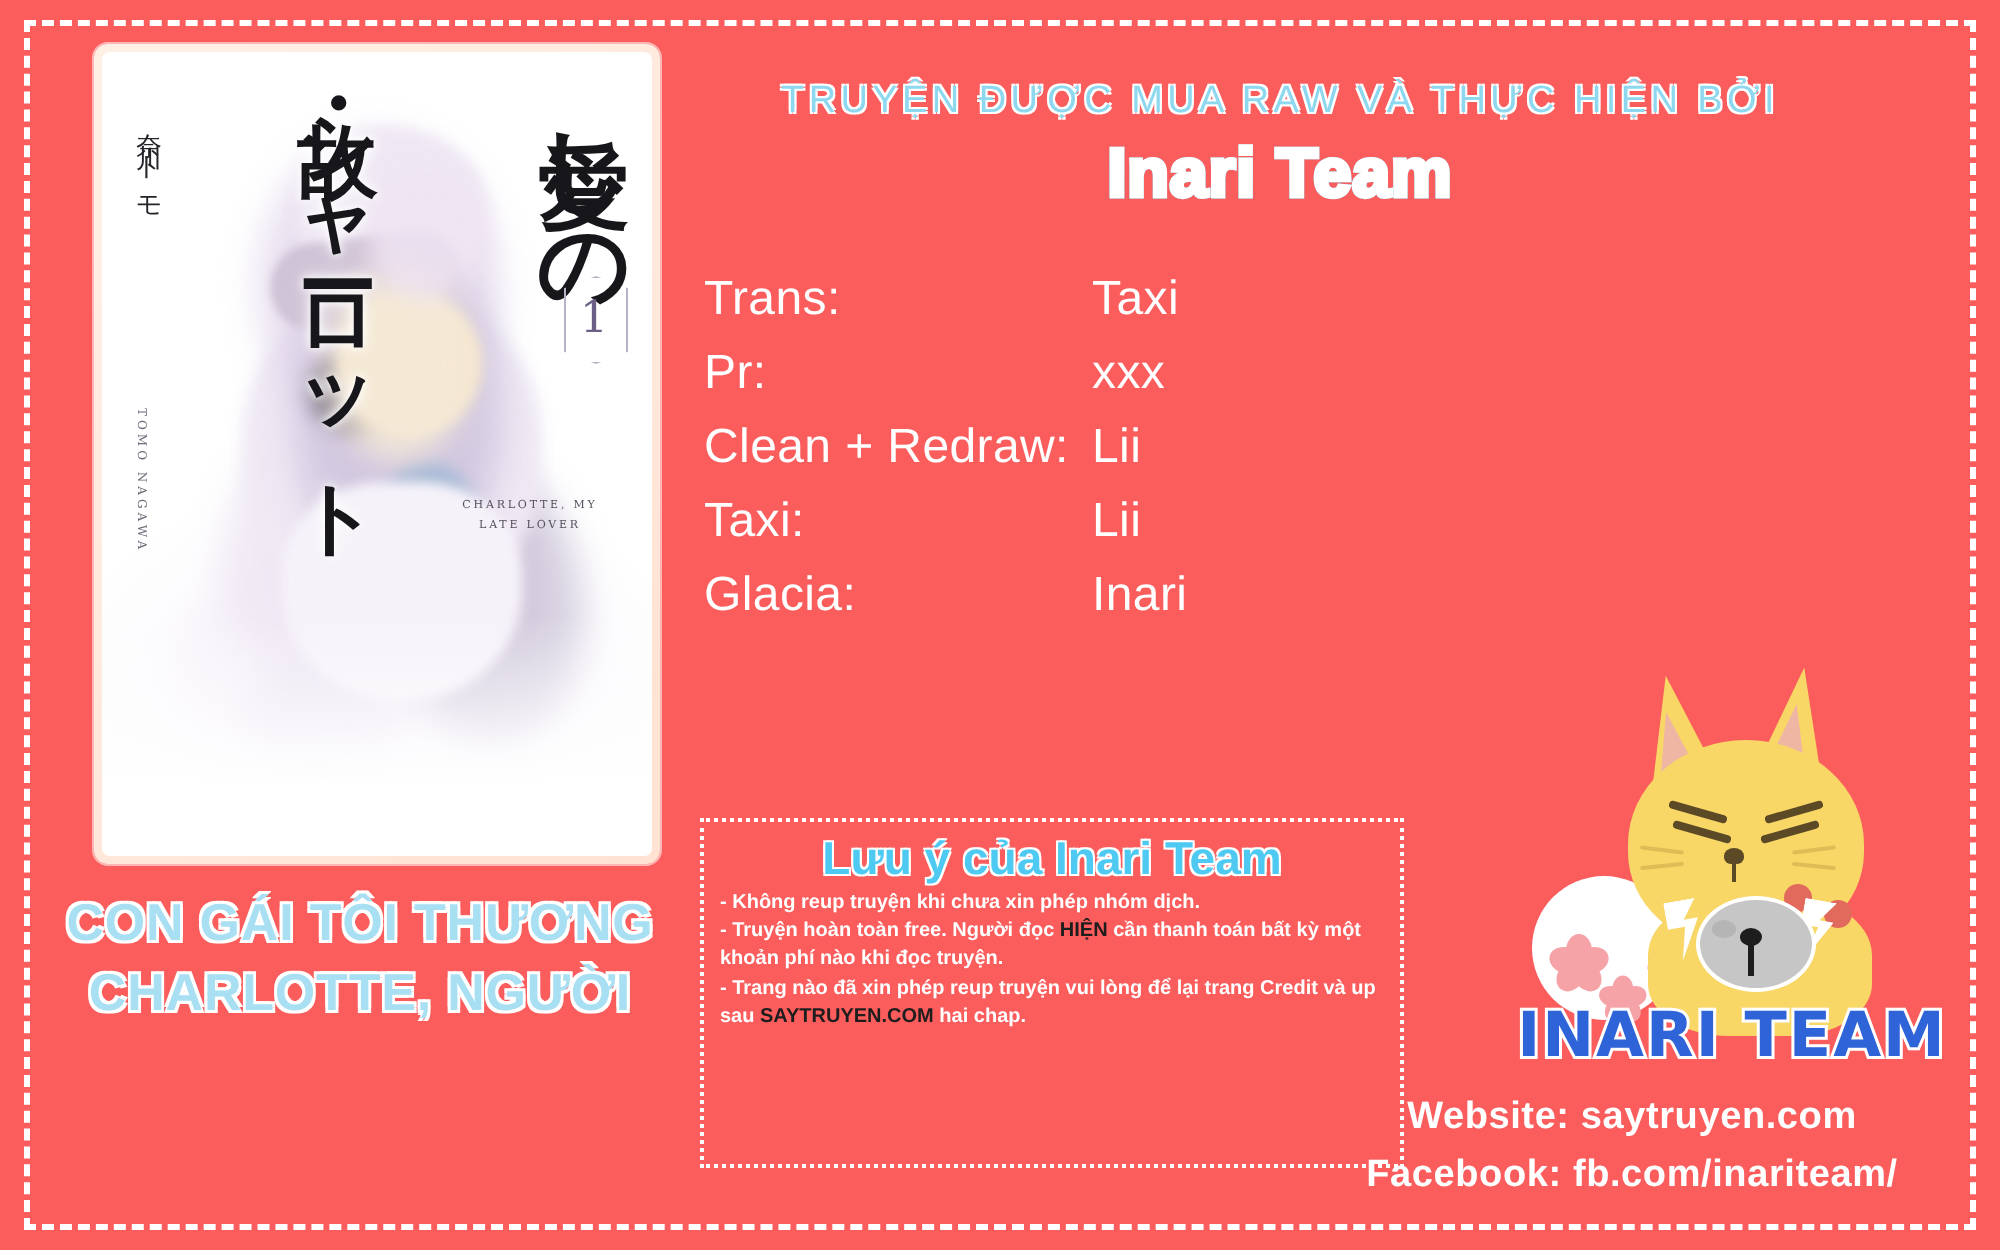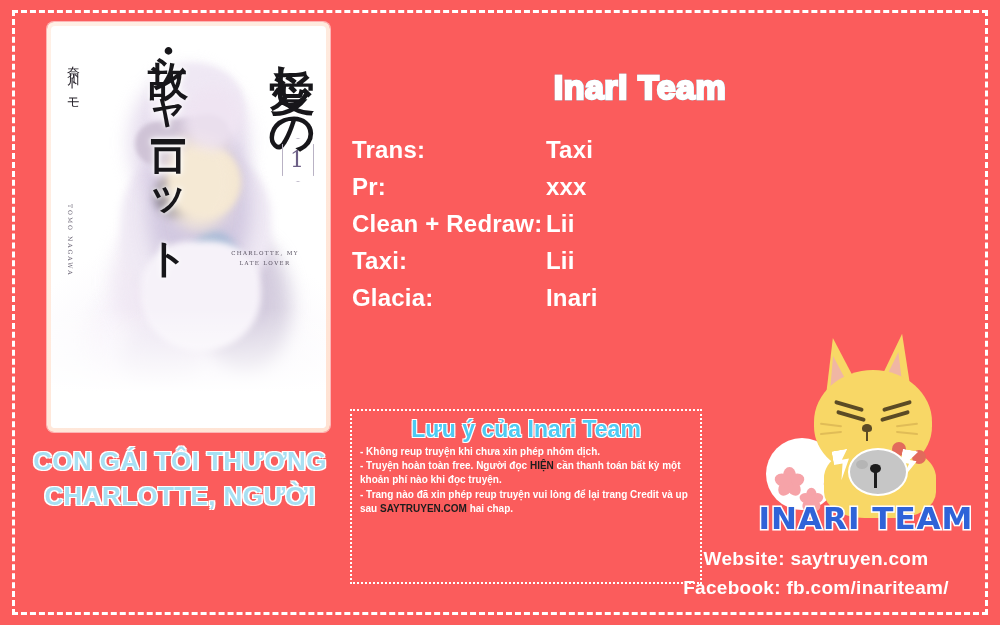--- a/index.html
+++ b/index.html
@@ -162,21 +162,21 @@
   }
 
   
   .credits{
     position:absolute;left:352px;top:136px;width:360px;
   }
   .cred-row{
     display:flex;align-items:baseline;
     margin-bottom:9px;
     color:#ffffff;
-    font-weight:700;
+    font-weight:400;
     font-size:24px;
     letter-spacing:.2px;
   }
   .cred-key{width:194px;flex:0 0 194px;}
   .cred-val{flex:1;}
 
   
   .series-title{
     position:absolute;left:10px;top:444px;width:340px;
     text-align:center;
@@ -330,20 +330,21 @@
 
       <div class="cover-romaji">CHARLOTTE, MY LATE LOVER</div>
 
       <div class="vol-badge">
         <div class="diamond"></div>
         <div class="num">1</div>
       </div>
     </div>
   </div>
 
+  <div class="hdr-line1">TRUYỆN ĐƯỢC MUA RAW VÀ THỰC HIỆN BỞI</div>
   <div class="hdr-line2">Inari Team</div>
 
   <div class="credits">
     <div class="cred-row">
       <span class="cred-key">Trans:</span>
       <span class="cred-val">Taxi</span>
     </div>
     <div class="cred-row">
       <span class="cred-key">Pr:</span>
       <span class="cred-val">xxx</span>

